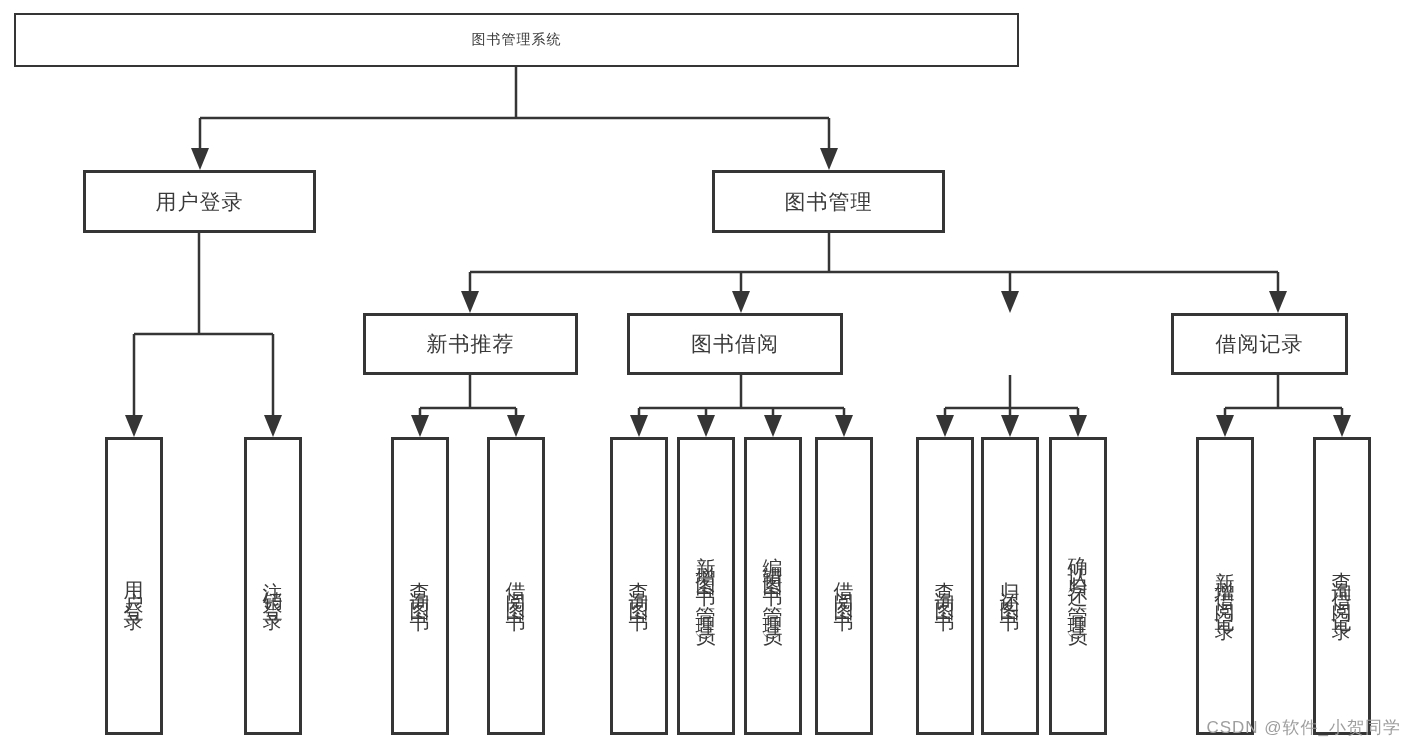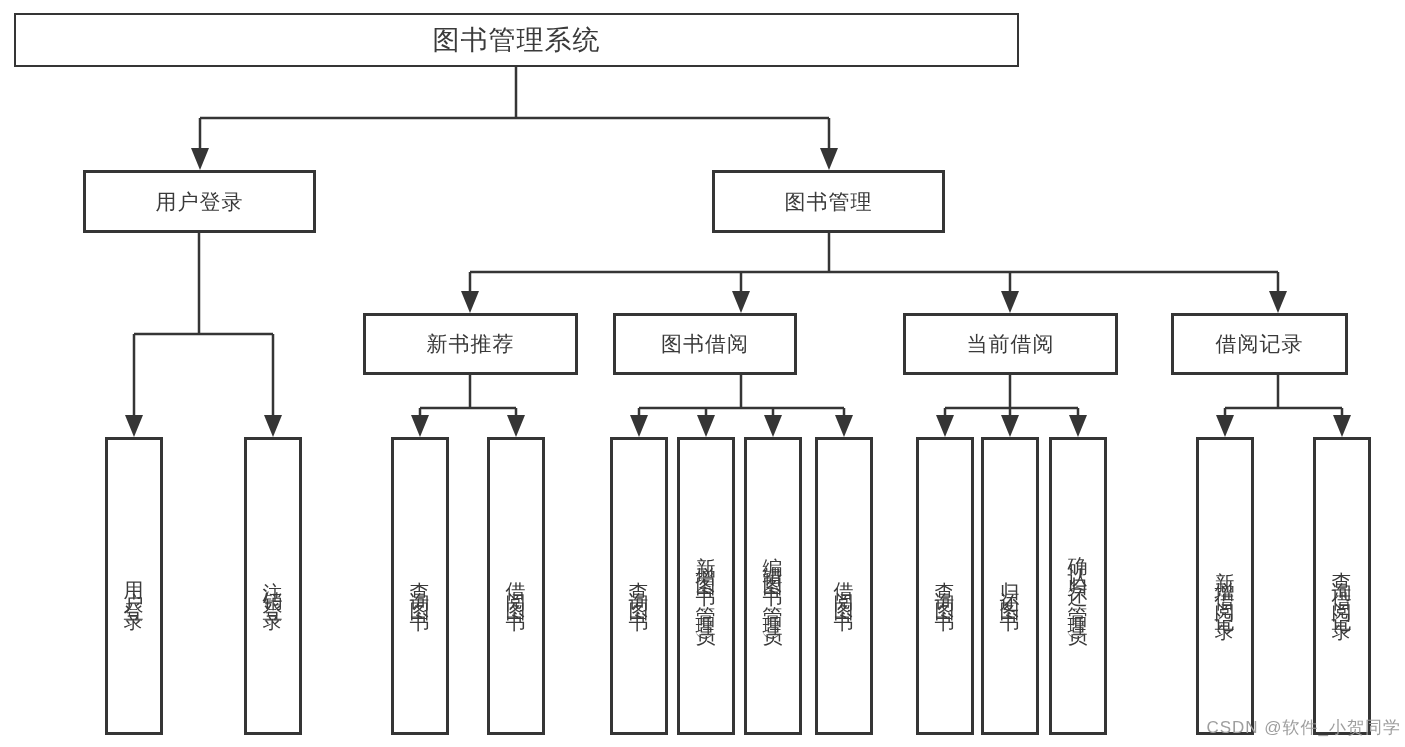--- a/index.html
+++ b/index.html
@@ -41,21 +41,21 @@
     position: absolute;
     background: var(--box-fill);
     border: 3px solid var(--line);
     display: flex;
     align-items: center;
     justify-content: center;
     font-size: 21px;
     color: var(--text);
     letter-spacing: 1px;
   }
-  .node.root { border-width: 2px; font-size: 27px; }
+  .node.root { border-width: 2px; font-size: 14px; }
   .node.tall { border-width: 3px; }
   .vlabel {
     writing-mode: vertical-rl;
     text-orientation: mixed;
     letter-spacing: 10px;
     font-size: 20px;
     line-height: 1;
     white-space: nowrap;
   }
   .watermark {
@@ -124,25 +124,22 @@
   <div class="node" style="left:83px;top:170px;width:233px;height:63px">
     <span>用户登录</span>
   </div>
   <div class="node" style="left:712px;top:170px;width:233px;height:63px">
     <span>图书管理</span>
   </div>
 
   <div class="node" style="left:363px;top:313px;width:215px;height:62px">
     <span>新书推荐</span>
   </div>
-  <div class="node" style="left:613px;top:313px;width:184px;height:62px">
+  <div class="node" style="left:627px;top:313px;width:216px;height:62px">
     <span>图书借阅</span>
-  </div>
-  <div class="node" style="left:903px;top:313px;width:215px;height:62px">
-    <span>当前借阅</span>
   </div>
   <div class="node" style="left:1171px;top:313px;width:177px;height:62px">
     <span>借阅记录</span>
   </div>
 
   <div class="node tall" style="left:105px;top:437px;width:58px;height:298px">
     <span class="vlabel">用户登录</span>
   </div>
   <div class="node tall" style="left:244px;top:437px;width:58px;height:298px">
     <span class="vlabel">注销登录</span>

